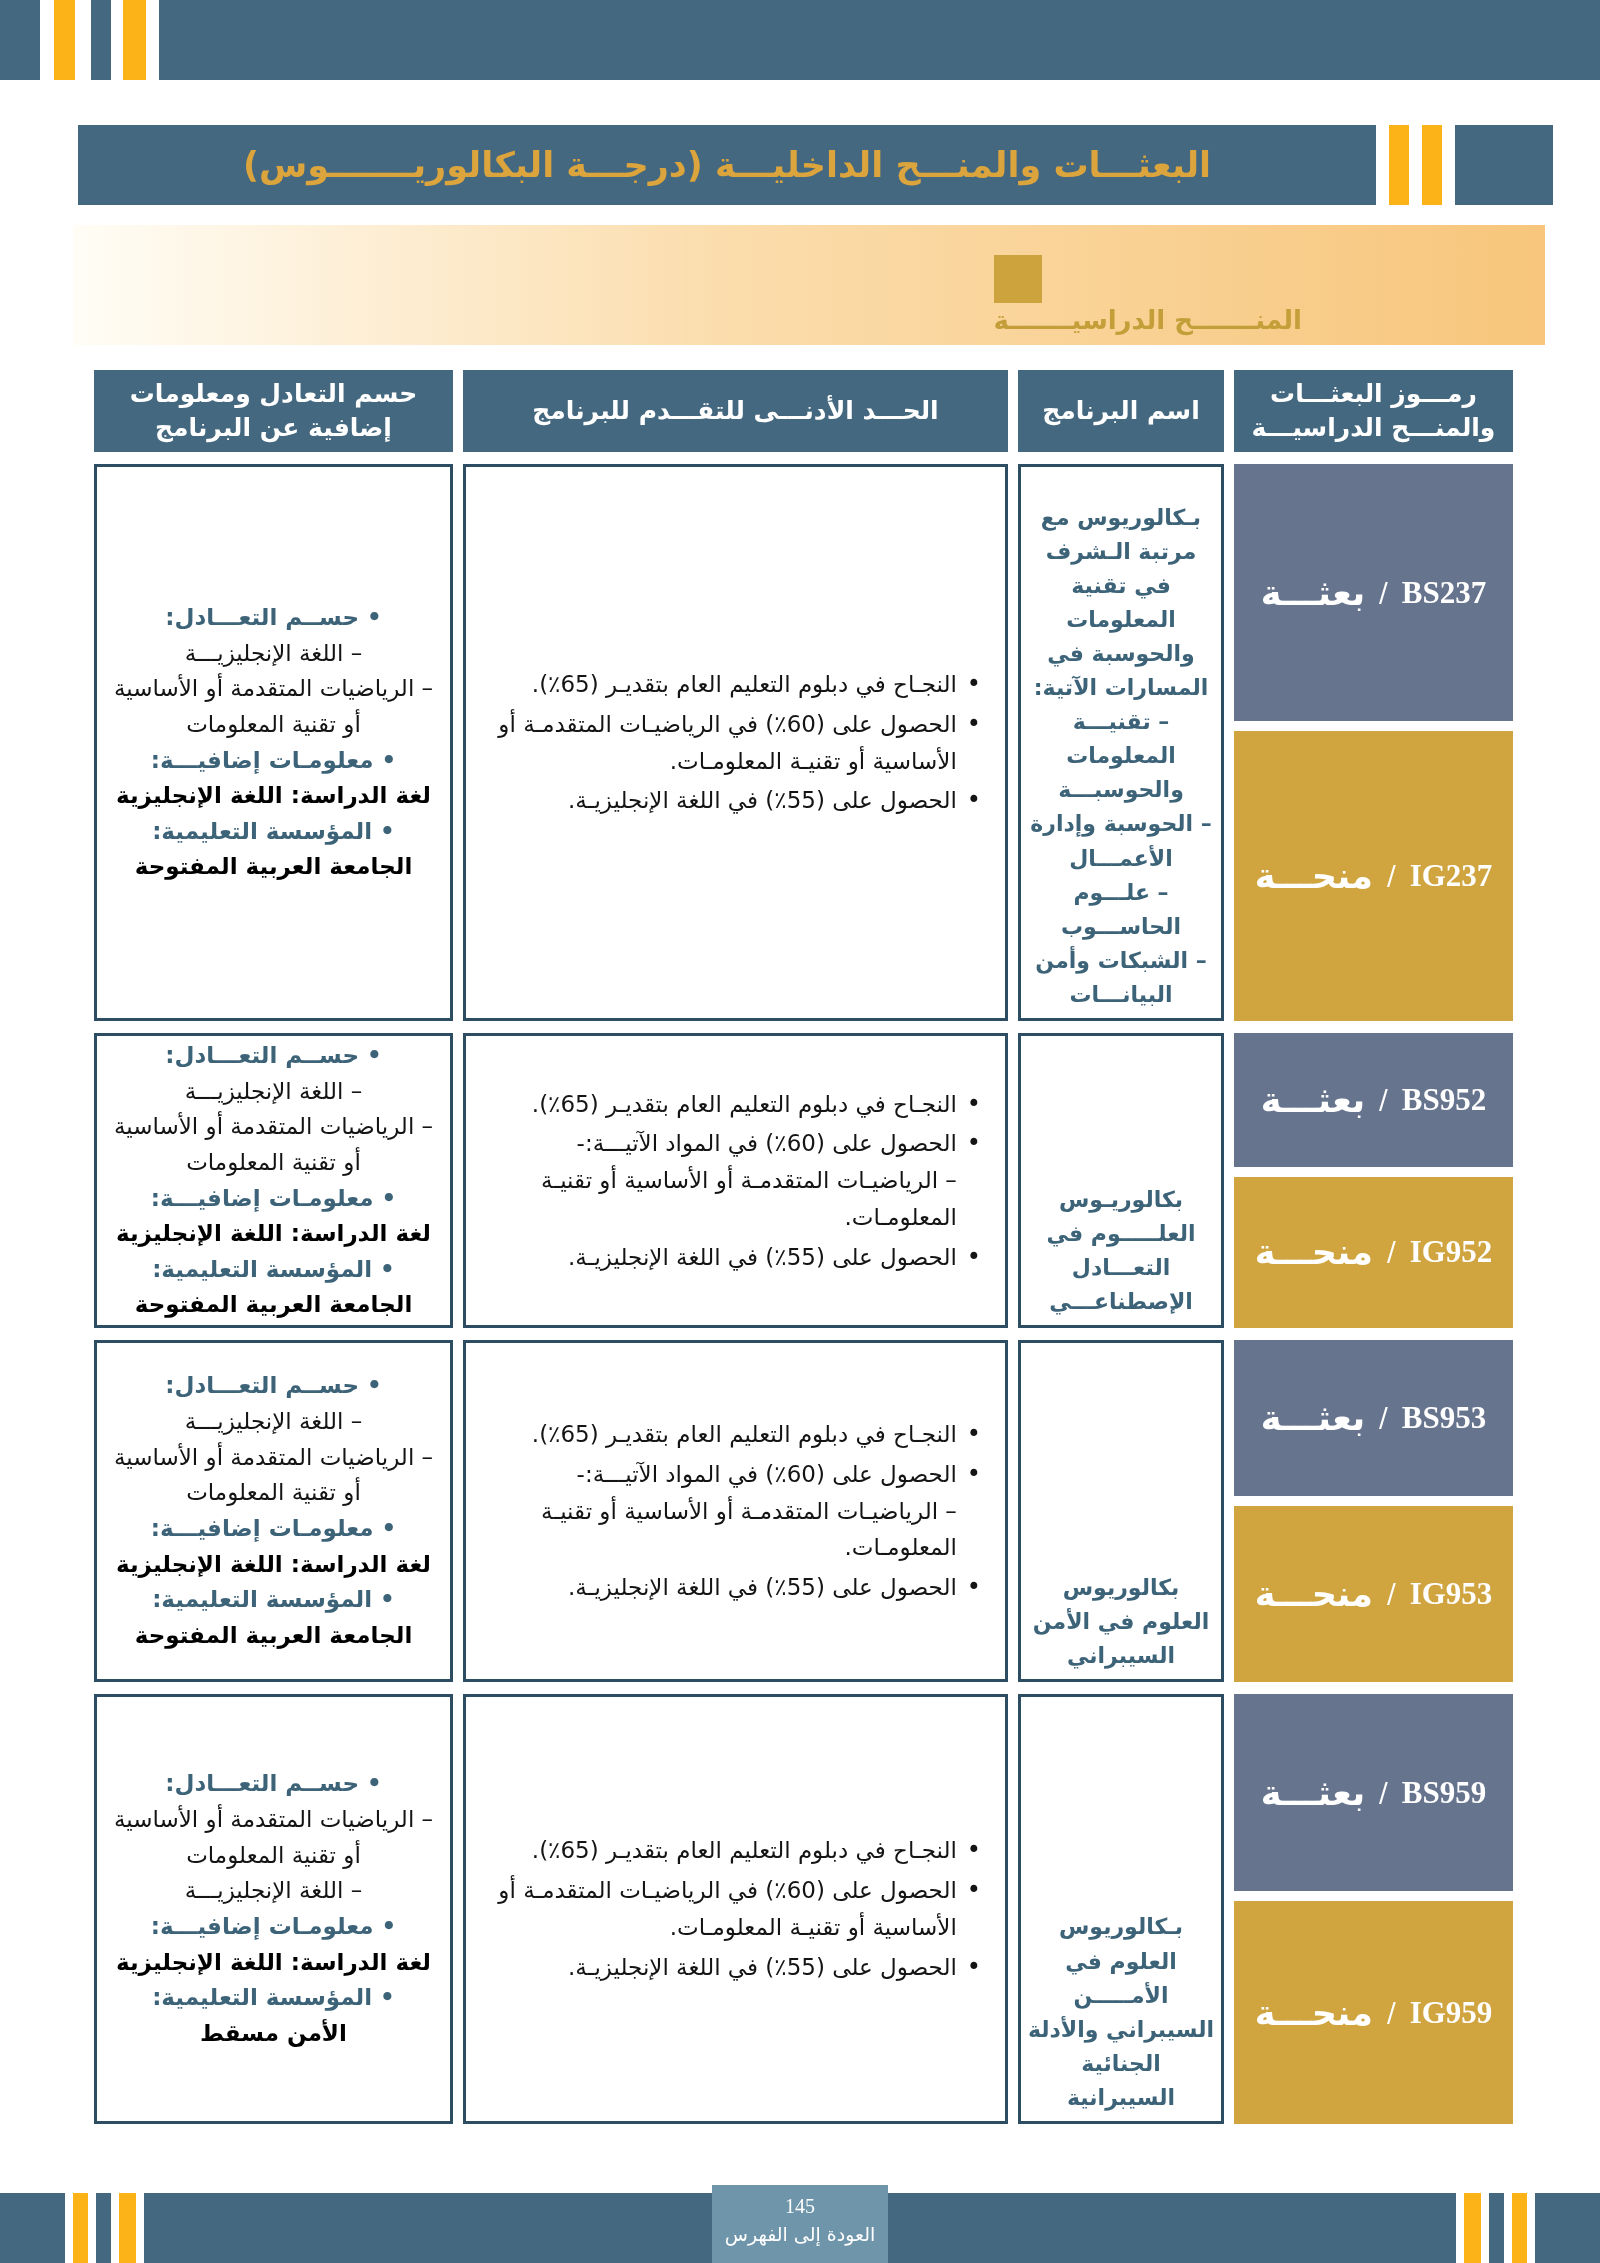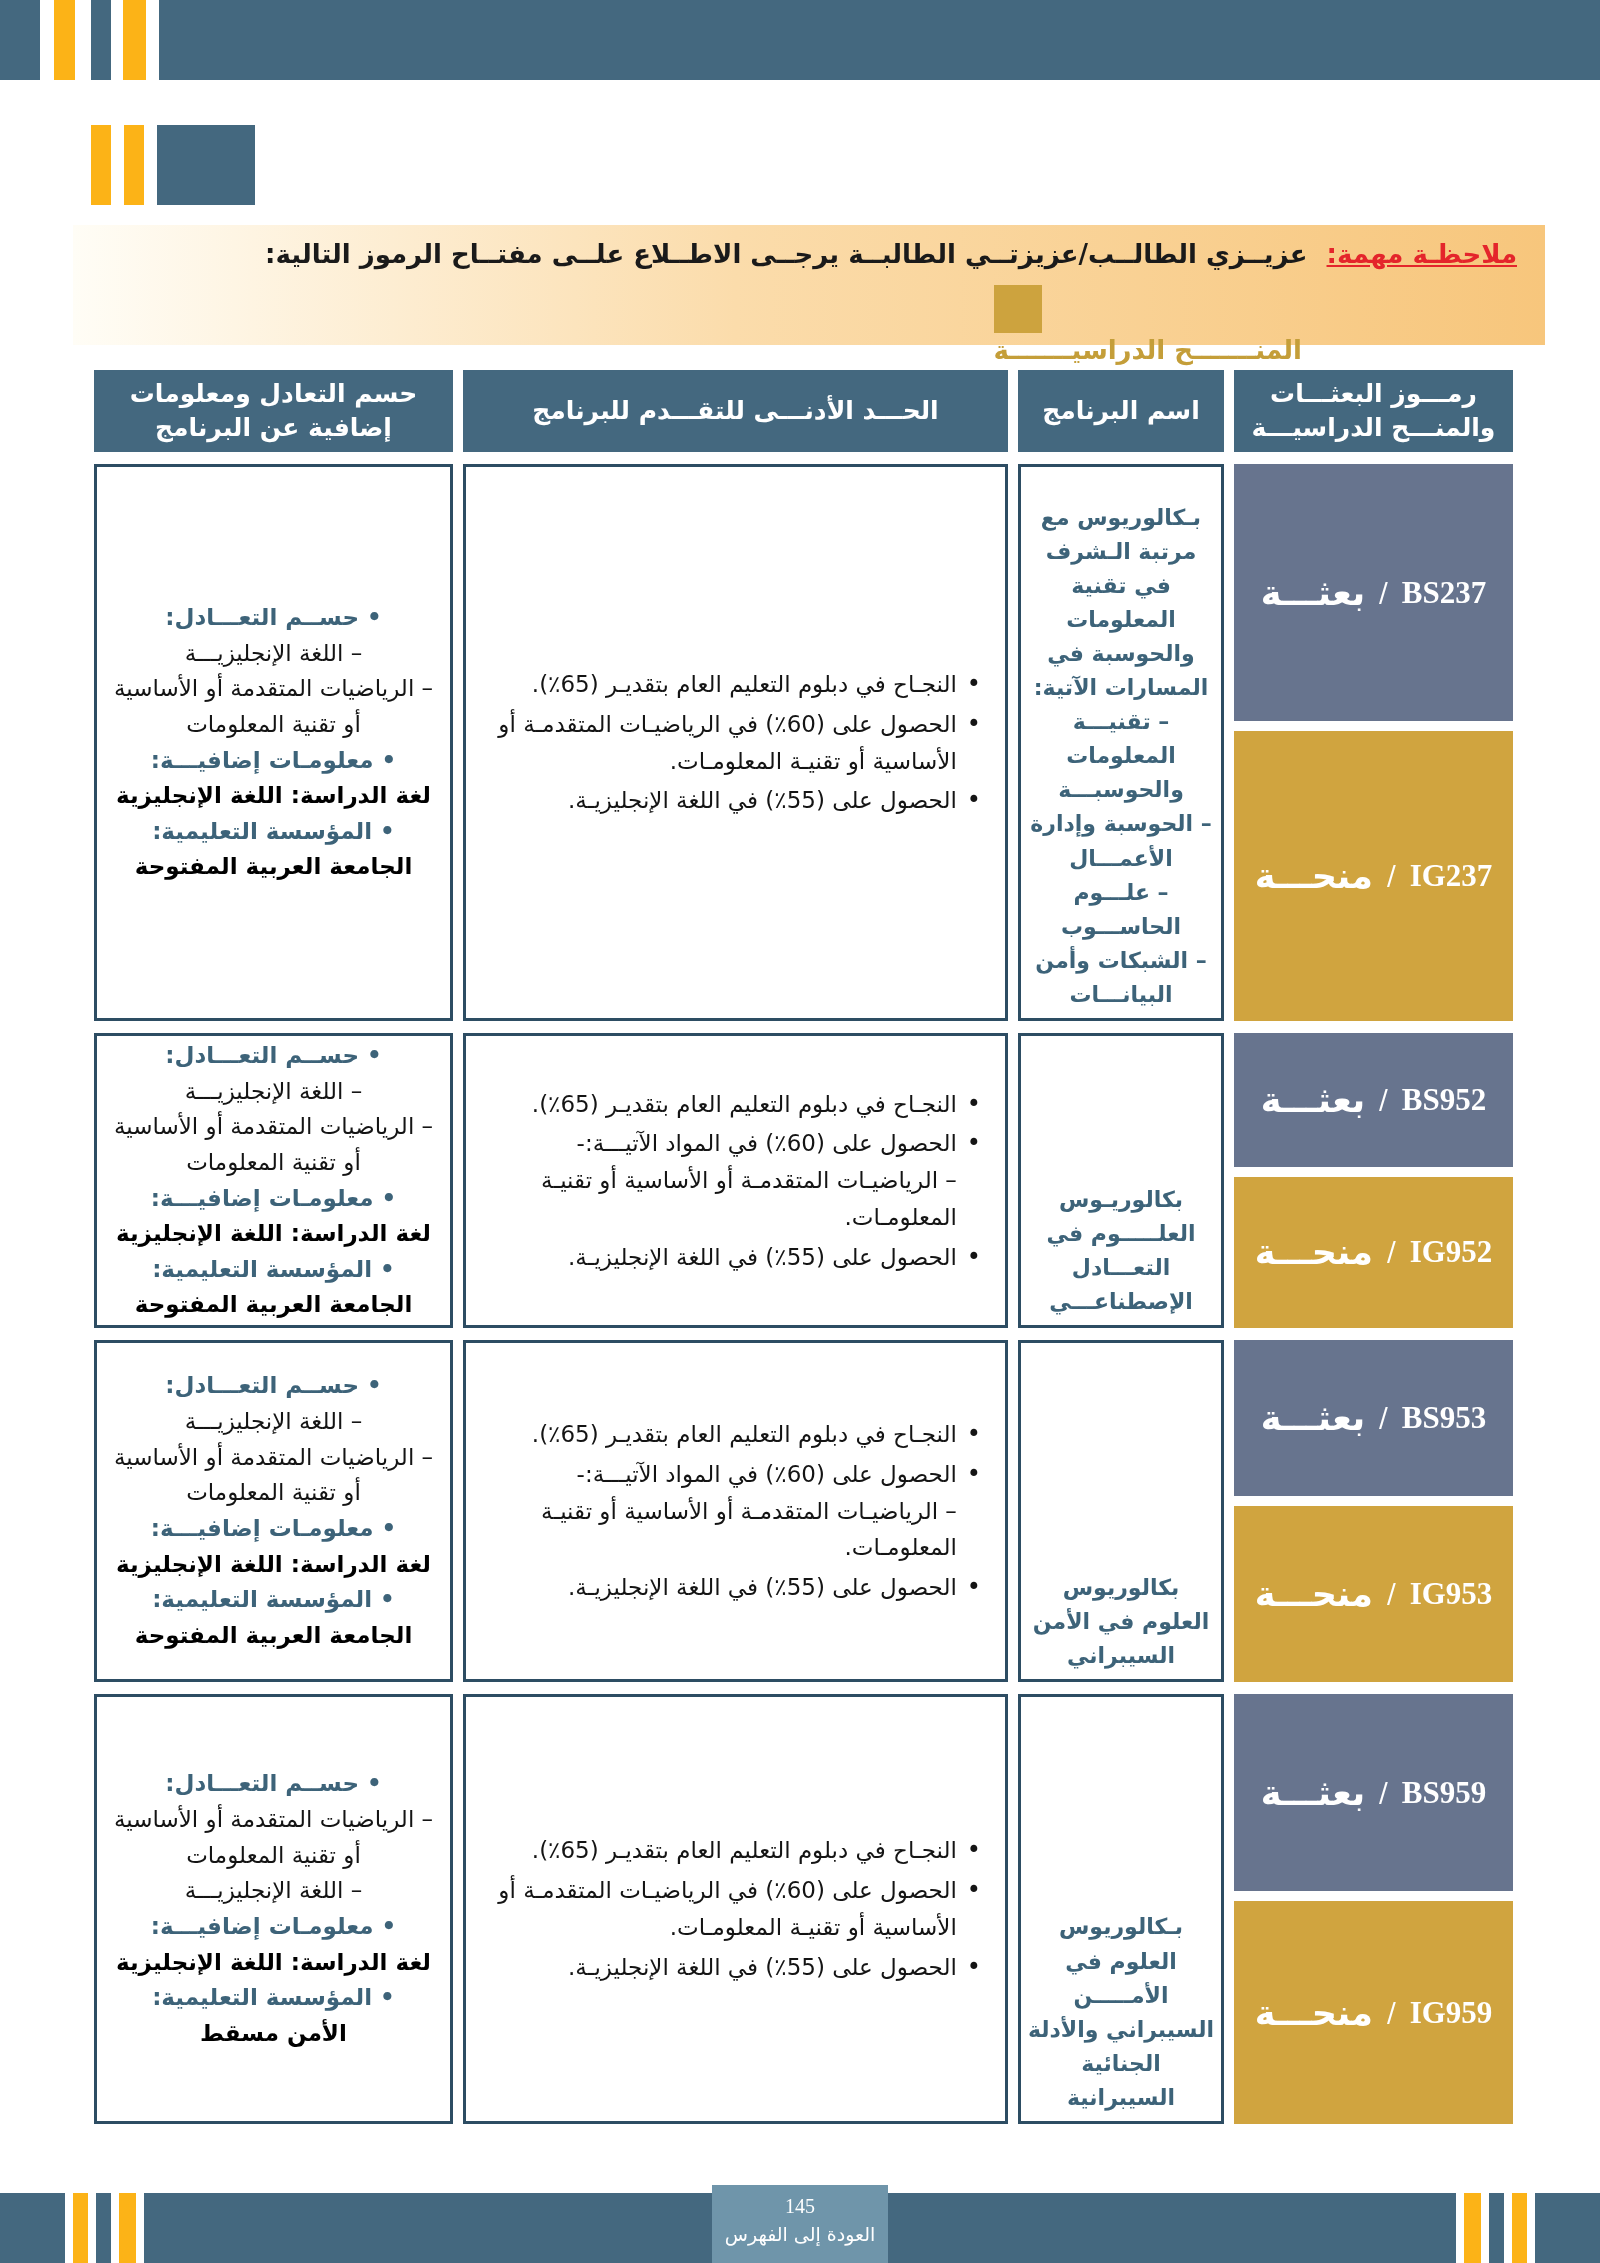--- a/index.html
+++ b/index.html
@@ -87,30 +87,29 @@
   <div class="st c-yellow" style="width:21px"></div>
   <div class="st c-white" style="width:16px"></div>
   <div class="st c-teal" style="width:20px"></div>
   <div class="st c-white" style="width:12px"></div>
   <div class="st c-yellow" style="width:23px"></div>
   <div class="st c-white" style="width:13px"></div>
   <div class="st c-teal grow"></div>
 </div>
 
 <div class="title-band">
+  <div class="title-main">
+    <span>البعثـــات والمنـــح الداخليـــة (درجـــة البكالوريـــــــوس)</span>
+  </div>
   <div class="title-ybar"></div>
   <div class="title-ybar"></div>
   <div class="title-endblock"></div>
 </div>
 
 <div class="note-box">
-  <div class="note-line">
-    <span class="note-label">ملاحظـة مهمة:</span>
-    <span class="note-text">عزيــزي الطالــب/عزيزتــي الطالبــة يرجــى الاطــلاع علــى مفتــاح الرموز التالية:</span>
-  </div>
   <div class="legend">
     <div class="legend-item">
       <span class="sq sq-gold"></span>
       <span class="legend-label t-gold">المنـــــــح الدراسيـــــــة</span>
     </div>
   </div>
 </div>
 
 <div class="grid" id="table">
   <div class="hdr">رمـــوز البعثـــات والمنـــح الدراسيـــة</div>

